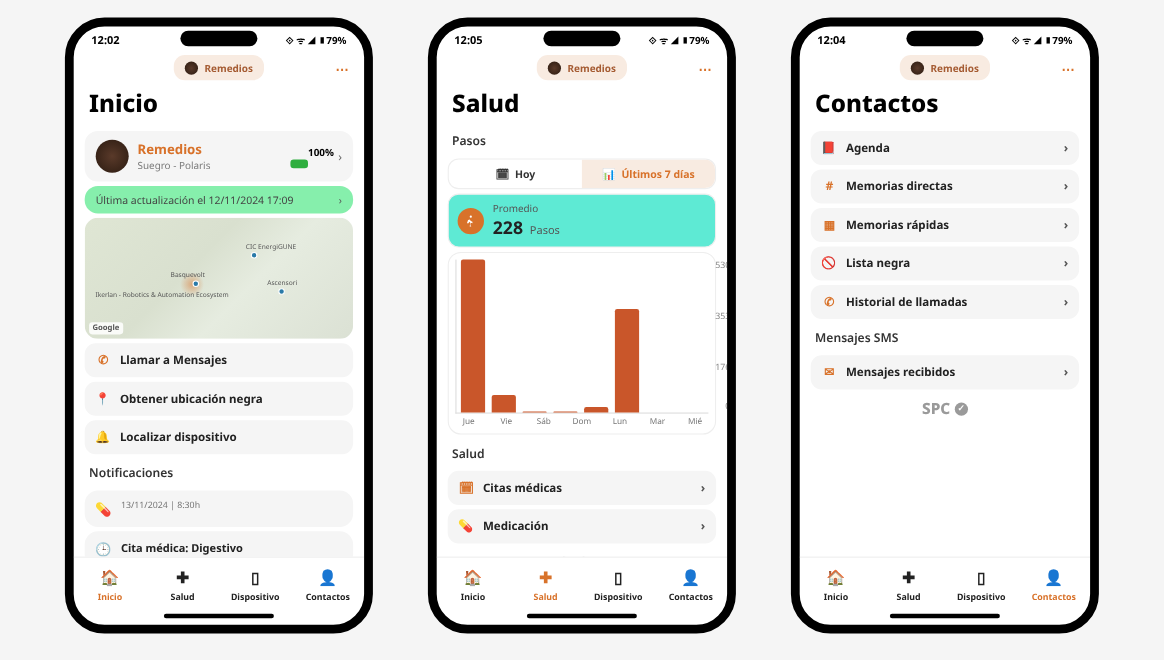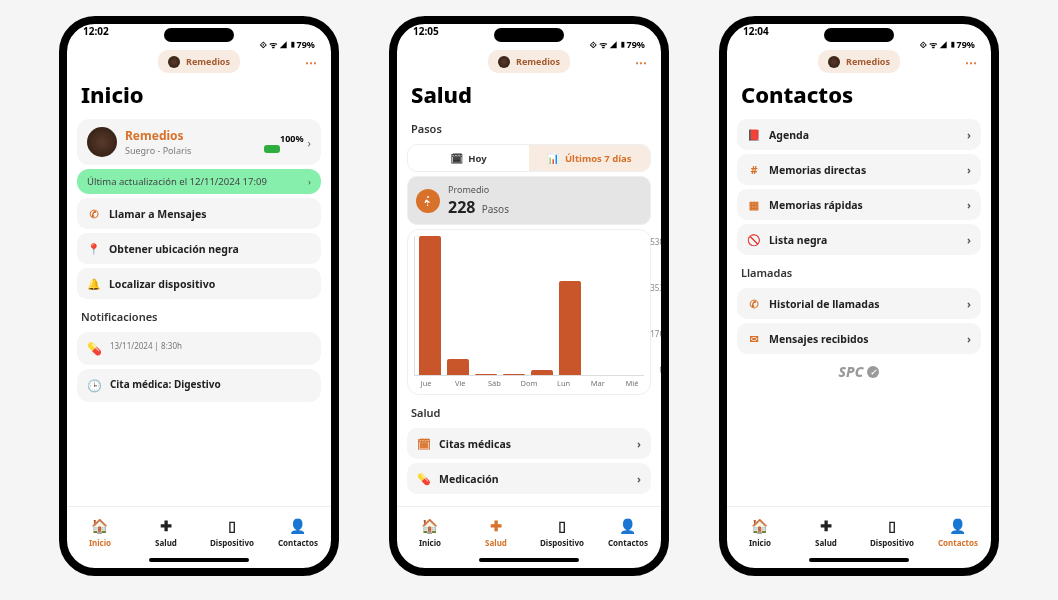--- a/index.html
+++ b/index.html
@@ -32,24 +32,24 @@
     transform: translateX(-50%);
     width: 70px;
     height: 14px;
     background: #000;
     border-radius: 10px;
     z-index: 50;
   }
   .statusbar {
     display: flex;
     height: 24px;
+    align-items: center;
     padding: 0 16px;
     font-size: 10px;
     font-weight: 700;
-    flex-direction: column;
   }
   .statusbar .right { margin-left: auto; font-size: 9px; display: flex; gap: 3px; align-items: center; }
   .chipbar {
     display: flex;
     justify-content: center;
     position: relative;
     padding: 2px 10px 6px;
   }
   .chip {
     background: #f8ebe1;
@@ -191,21 +191,21 @@
   .tab {
     flex:1; text-align:center; font-size:9.5px; font-weight:700;
     padding:6px 0; color:#333; cursor:pointer;
     display:flex; align-items:center; justify-content:center; gap:5px;
   }
   .tab .ic { font-size:10px; }
   .tab.active { background:#f8ebe1; color:#d8722a; }
 
   .stepshdr {
     display:flex; align-items:center; gap:8px;
-    background:#e5e5e5; border-radius:10px; border:1px solid #eee;
+    background:#5eead4; border-radius:10px; border:1px solid #eee;
     padding:6px 8px; margin:4px 0;
   }
   .stepshdr .circle {
     width:24px; height:24px; border-radius:50%;
     background:#d8722a; display:flex; align-items:center; justify-content:center;
   }
   .stepshdr .lbl {font-size:9px; color:#555;}
   .stepshdr .val {font-size:16px; font-weight:700; color:#222;}
   .stepshdr .unit{font-size:10px; color:#555; margin-left:2px;}
 
@@ -219,21 +219,21 @@
     padding:0 4px; position:relative;
   }
   .gridlabel { position:absolute; right:-20px; font-size:8px; color:#888; }
   .bar {
     width:22px; background:#c9562a; border-radius:2px 2px 0 0;
   }
   .xlabels { display:flex; gap:18px; padding:2px 4px 6px; }
   .xlabels span { width:22px; text-align:center; font-size:7.5px; color:#777; }
 
   .spc {
-    text-align:left; color:#9a9a9a; font-style:italic;
+    text-align:left; color:#9a9a9a; 
     font-weight:800; font-size:14px; margin:8px 0 12px;
     display:flex; align-items:center; justify-content:center; gap:4px;
   }
   .spc .dot { width:12px; height:12px; border-radius:50%; background:#9a9a9a; display:flex; align-items:center; justify-content:center; color:#fff; font-size:8px;}
 
   
   svg { width:12px; height:12px; }
 </style>
 </head>
 <body>
@@ -265,20 +265,30 @@
         <div class="batt"></div>
       </div>
       <span class="chev">›</span>
     </div>
 
     <div class="update-card">
       <span>Última actualización el 12/11/2024 17:09</span>
       <span class="arr">›</span>
     </div>
 
+    <div class="map">
+      <div class="pin" style="left:40%;top:52%"></div>
+      <div class="pin" style="left:62%;top:28%"></div>
+      <div class="pin" style="left:72%;top:58%"></div>
+      <span class="lbl" style="left:60%;top:20%">CIC EnergiGUNE</span>
+      <span class="lbl" style="left:32%;top:44%">Basquevolt</span>
+      <span class="lbl" style="left:4%;top:60%">Ikerlan - Robotics &amp; Automation Ecosystem</span>
+      <span class="lbl" style="left:68%;top:50%">Ascensori</span>
+      <span class="google">Google</span>
+    </div>
 
     <div class="row-item">
       <span class="icon">✆</span>
       <span>Llamar a Mensajes</span>
     </div>
     <div class="row-item">
       <span class="icon">📍</span>
       <span>Obtener ubicación negra</span>
     </div>
     <div class="row-item">
@@ -460,27 +470,27 @@
       <span class="icon">▦</span>
       <span>Memorias rápidas</span>
       <span class="arr">›</span>
     </div>
     <div class="row-item">
       <span class="icon">🚫</span>
       <span>Lista negra</span>
       <span class="arr">›</span>
     </div>
 
-    <div class="subheader">Llamadas</div>
     <div class="row-item">
       <span class="icon">✆</span>
       <span>Historial de llamadas</span>
       <span class="arr">›</span>
     </div>
 
+    <div class="subheader">Mensajes SMS</div>
     <div class="row-item">
       <span class="icon">✉</span>
       <span>Mensajes recibidos</span>
       <span class="arr">›</span>
     </div>
 
     <div class="spc">
       <span>SPC</span>
       <span class="dot">✓</span>
     </div>

